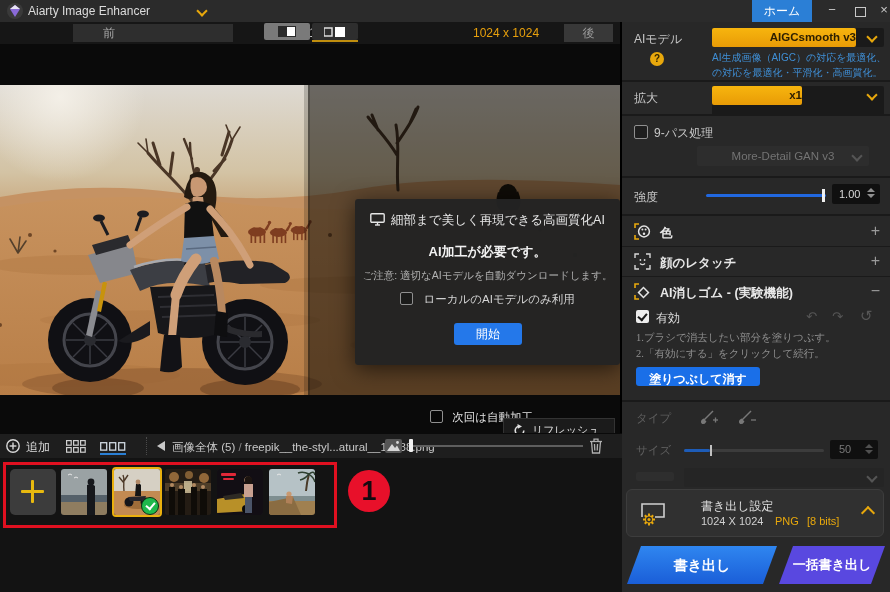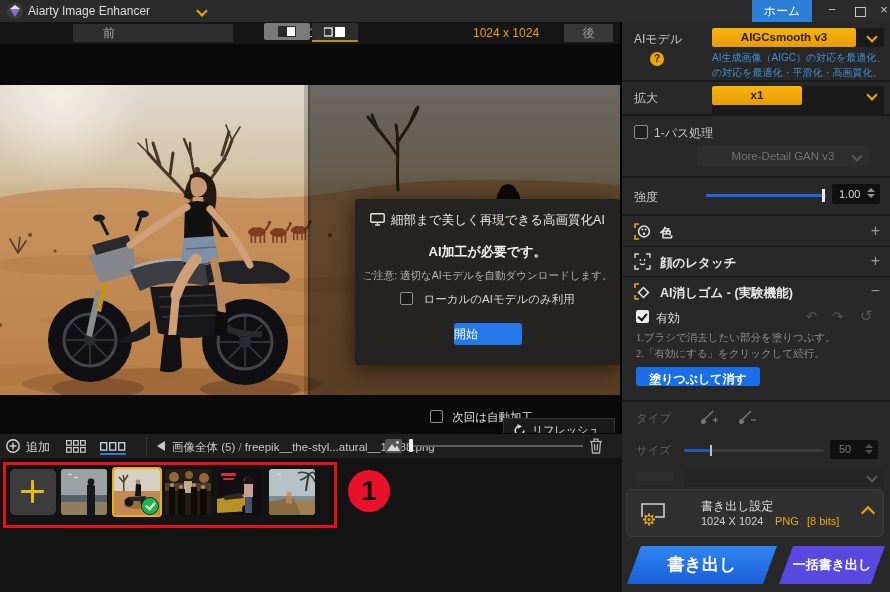--- a/index.html
+++ b/index.html
@@ -32,21 +32,21 @@
   
   .canvas{left:0;top:44px;width:622px;height:389px;background:#0a0a0a;}
   .vdivider{left:620px;top:22px;width:2px;height:570px;background:#000;}
   
   .dialog{left:355px;top:199px;width:265px;height:166px;background:rgba(35,35,35,.97);border-radius:3px;box-shadow:0 4px 22px rgba(0,0,0,.6);text-align:center;}
   .dlg-title{top:13px;left:0;width:100%;color:#e6e6e6;font-size:12.5px;}
   .dlg-sub{top:44px;left:0;width:100%;color:#f2f2f2;font-size:13px;font-weight:bold;}
   .dlg-note{top:70px;left:0;width:100%;color:#b2b2b2;font-size:10.5px;}
   .dlg-cbrow{top:93px;left:0;width:100%;color:#d5d5d5;font-size:11.5px;}
   .cb{display:inline-block;width:11px;height:11px;border:1px solid #8f8f8f;border-radius:2px;vertical-align:-2px;background:rgba(0,0,0,.25);}
-  .startbtn{left:99px;top:124px;width:68px;height:22px;background:#2478ea;border-radius:3px;color:#fff;line-height:22px;text-align:left;}
+  .startbtn{left:99px;top:124px;width:68px;height:22px;background:#2478ea;border-radius:3px;color:#fff;line-height:22px;text-align:center;}
   .autorow{left:430px;top:366px;color:#e2e2e2;font-size:11.5px;text-shadow:0 1px 2px #000;}
   .brpanel{left:503px;top:374px;width:112px;height:47px;background:#1b1b1b;border:1px solid #333;box-sizing:border-box;}
   .brrow{position:relative;height:23px;line-height:22px;color:#e2e2e2;font-size:11px;}
   .brrow1{border-bottom:1px solid #333;}
   
   .bottombar{left:0;top:433px;width:622px;height:25px;background:#1e1e1e;border-top:1px solid #0a0a0a;}
   .crumbtxt{color:#c8c8c8;font-size:11.5px;}
   .dotsep{left:146px;top:3px;height:18px;border-left:1px dotted #4a4a4a;}
   .backarrow{left:157px;top:7px;width:0;height:0;border-top:5px solid transparent;border-bottom:5px solid transparent;border-right:8px solid #c8c8c8;}
   .thumbslider{left:408px;top:11px;width:175px;height:2px;background:#5e5e5e;}
@@ -62,42 +62,42 @@
   .badge{left:141px;top:39px;width:16px;height:16px;border-radius:50%;background:#1fb84c;border:1px solid #0a2e12;}
   .badgechk{left:4px;top:4px;width:7px;height:4px;border-left:2px solid #fff;border-bottom:2px solid #fff;transform:rotate(-50deg);}
   .redcircle{left:348px;top:12px;width:42px;height:42px;border-radius:50%;background:#e8102a;color:#140a10;
              font-weight:900;font-size:27px;text-align:center;line-height:42px;}
   
   .panel{left:622px;top:22px;width:268px;height:570px;background:#282828;}
   .plabel{color:#c8c8c8;font-size:12px;}
   .dim{color:#5e5e5e;}
   .divider{left:0;width:268px;height:2px;background:#1a1a1a;}
   .ddbase{background:#1a1a1a;border-radius:2px;}
-  .pill{background:linear-gradient(#f7b50e,#e89b06);border-radius:2px;color:#2e2000;font-weight:bold;font-size:11.5px;text-align:center;line-height:19px;}
+  .pill{background:linear-gradient(#f7b50e,#e89b06);border-radius:2px;color:#2e2000;font-weight:bold;font-size:11.5px;text-align:right;line-height:19px;}
   .bluetxt{color:#3f8fd6;font-size:10px;}
   .helpq{left:28px;top:30px;width:14px;height:14px;border-radius:50%;background:#e8a80c;color:#332600;font-weight:bold;font-size:10px;text-align:center;line-height:14px;}
   .ddisabled{background:#2d2d2d;border-radius:2px;color:#737373;font-size:11.5px;text-align:center;line-height:20px;}
   .slidertrack{height:3px;border-radius:2px;}
   .valbox{background:#101010;border-radius:2px;color:#d8d8d8;font-size:11px;}
   .spin{position:absolute;right:5px;}
   .spin .t{width:0;height:0;border-left:4px solid transparent;border-right:4px solid transparent;}
   .spin .tu{border-bottom:4px solid #909090;margin-bottom:2px;}
   .spin .td{border-top:4px solid #909090;}
   .sech{height:28px;}
   .sechlabel{color:#e8e8e8;font-weight:bold;font-size:12.5px;}
   .pm{position:absolute;right:10px;top:4px;color:#9a9a9a;font-size:16px;font-weight:400;}
   .cbchecked{width:13px;height:13px;background:#ededed;border-radius:2px;position:relative;}
   .cbchecked .mk{position:absolute;left:2px;top:3px;width:7px;height:4px;border-left:2px solid #1a1a1a;border-bottom:2px solid #1a1a1a;transform:rotate(-50deg);}
   .histicons{color:#565656;font-size:13px;}
   .hint{color:#8f8f8f;font-size:10.5px;font-family:Liberation Serif, serif;}
   .fillbtn{background:#1a6fe8;border-radius:3px;color:#fff;font-weight:bold;font-size:12px;text-align:center;line-height:24px;}
   .exportpanel{left:4px;top:467px;width:258px;height:48px;background:#303030;border:1px solid #3d3d3d;border-radius:6px;box-sizing:border-box;}
   .ebtn{top:524px;height:38px;color:#fff;font-weight:bold;text-align:center;line-height:38px;
         clip-path:polygon(14px 0,100% 0,calc(100% - 14px) 100%,0 100%);}
-  .ebtn1{left:5px;width:150px;background:linear-gradient(#2f86f0,#1a5ed8);font-size:17px;}
+  .ebtn1{left:5px;width:150px;background:linear-gradient(#2f86f0,#1a5ed8);font-size:14px;}
   .ebtn2{left:157px;width:106px;background:#5948e0;font-size:13px;}
   .icongold{color:#e8a80c;}
 </style>
 </head>
 <body>
 
 <div class="app">
 
   <div class="abs titlebar">
     <svg class="abs" style="left:7px;top:3px" width="16" height="16" viewBox="0 0 16 16">
@@ -480,21 +480,21 @@
     <div class="abs divider" style="top:58px"></div>
 
     <span class="abs plabel" style="left:12px;top:68px">拡大</span>
     <div class="abs ddbase" style="left:90px;top:64px;width:172px;height:30px">
       <div class="abs pill" style="left:0;top:0;width:90px;height:19px">x1</div>
       <span class="abs chev" style="left:156px;top:5px"></span>
     </div>
     <div class="abs divider" style="top:92px"></div>
 
     <span class="abs cb" style="left:12px;top:103px;width:12px;height:12px"></span>
-    <span class="abs plabel" style="left:32px;top:103px">1-パス処理</span>
+    <span class="abs plabel" style="left:32px;top:103px">9-パス処理</span>
     <div class="abs ddisabled" style="left:75px;top:124px;width:172px;height:20px">
       <span>More-Detail GAN  v3</span>
       <span class="abs chev dim" style="left:156px;top:6px"></span>
     </div>
     <div class="abs divider" style="top:154px"></div>
 
     <span class="abs plabel" style="left:12px;top:167px">強度</span>
     <div class="abs slidertrack" style="left:84px;top:172px;width:120px;background:#2168e0"></div>
     <div class="abs" style="left:200px;top:167px;width:3px;height:13px;background:#f0f0f0"></div>
     <div class="abs valbox" style="left:210px;top:162px;width:48px;height:20px;line-height:20px">

